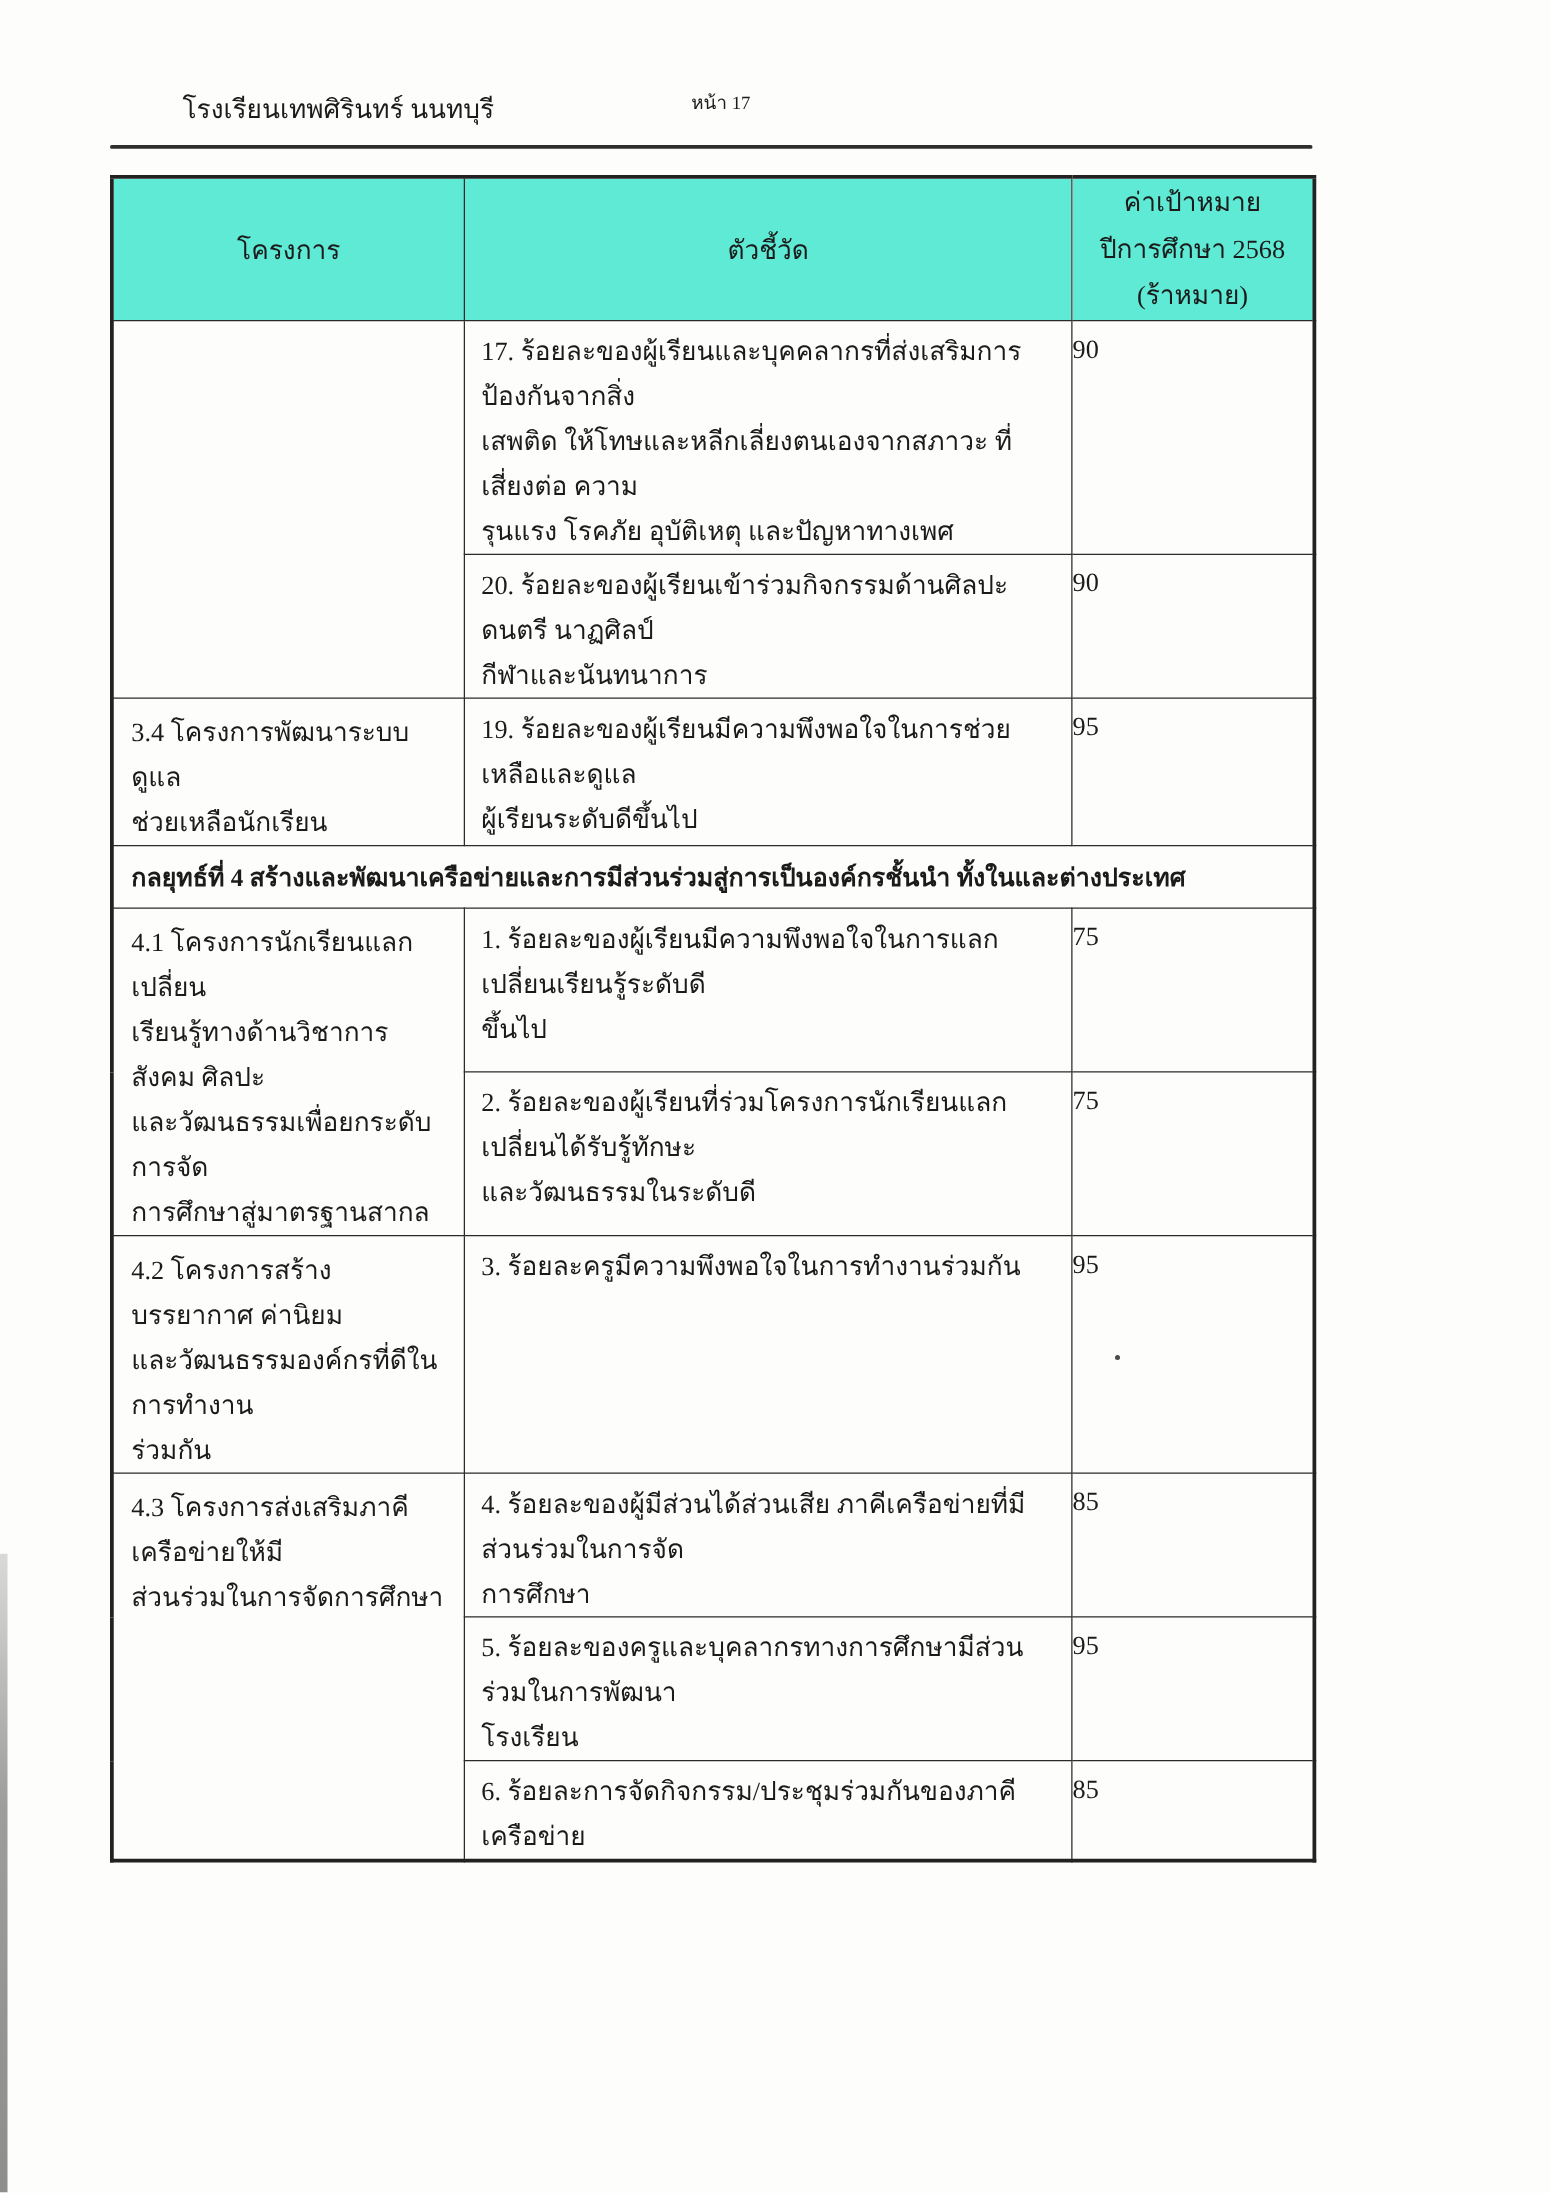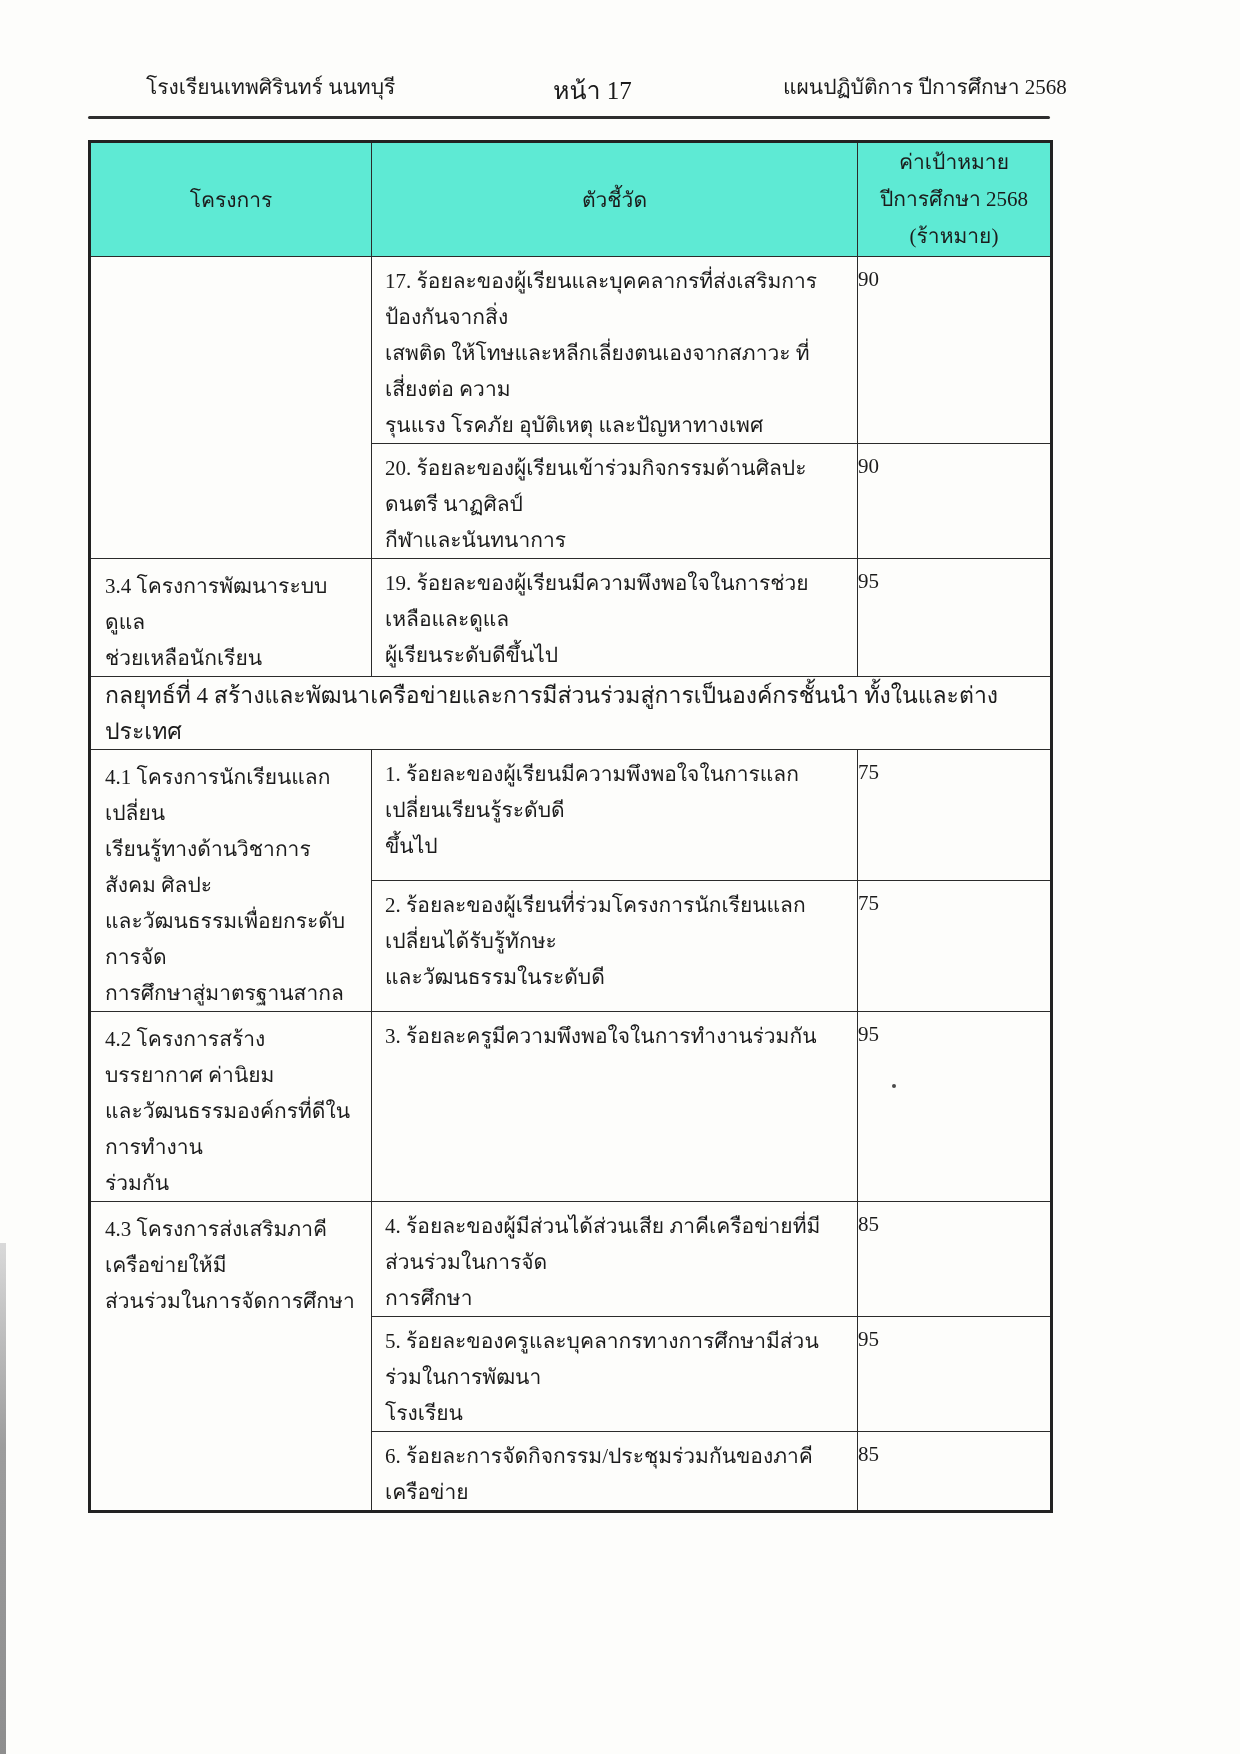--- a/index.html
+++ b/index.html
@@ -7,21 +7,21 @@
   body {
     position:relative;
     background:#fdfdfb;
     color:#1b1b1b;
     font-family:"Liberation Serif", "DejaVu Serif", serif;
   }
   .page { position:absolute; inset:0; overflow:hidden; }
 
   
   .ph-left  { position:absolute; left:110px; top:70px; font-size:21px;margin-left:36px; }
-  .ph-center{ position:absolute; left:553px; top:70px; font-size:25px; }
+  .ph-center{ position:absolute; left:553px; top:70px; font-size:15px; }
   .ph-right { position:absolute; left:783px; top:70px; font-size:21px; }
   .ph-rule  { position:absolute; left:88px; top:116px; width:962px; height:3px; background:#2e2e2e; border-radius:2px; }
 
   
   .plan-table {
     position:absolute; left:88px; top:140px; width:962px;
     border-collapse:collapse; table-layout:fixed;
     font-size:21px;
     border:3px solid #222;
   }
@@ -48,22 +48,22 @@
   td.ind {
     padding:6px 10px 0 13px;
     line-height:36px;
     white-space:pre-line;
   }
   td.val {
     padding-top:6px;
     line-height:32px;
   }
   td.strategy {
-    font-weight:normal;
-    font-size:23px;
+    font-weight:bold;
+    font-size:20px;
     padding:0 0 0 14px;
     vertical-align:middle;
     height:50px;
   }
 
   tr.r17  td { height:113px; }
   tr.r18  td { height:108px; }
   tr.r19  td { height:72px;  }
   tr.rstr td { height:50px;  }
   tr.r1   td { height:80px;  }
@@ -85,21 +85,20 @@
     background:linear-gradient(to bottom, #d9d9d9 0%, #9d9d9d 40%, #8e8e8e 100%);
   }
 </style>
 </head>
 <body>
 
 <div class="page">
 
   <span class="ph-left">โรงเรียนเทพศิรินทร์ นนทบุรี</span>
   <span class="ph-center">หน้า 17</span>
-  <span class="ph-right">แผนปฏิบัติการ ปีการศึกษา 2568</span>
   <div class="ph-rule"></div>
 
   <table class="plan-table">
     <colgroup>
       <col style="width:282px">
       <col style="width:486px">
       <col style="width:194px">
     </colgroup>
     <thead>
       <tr>

